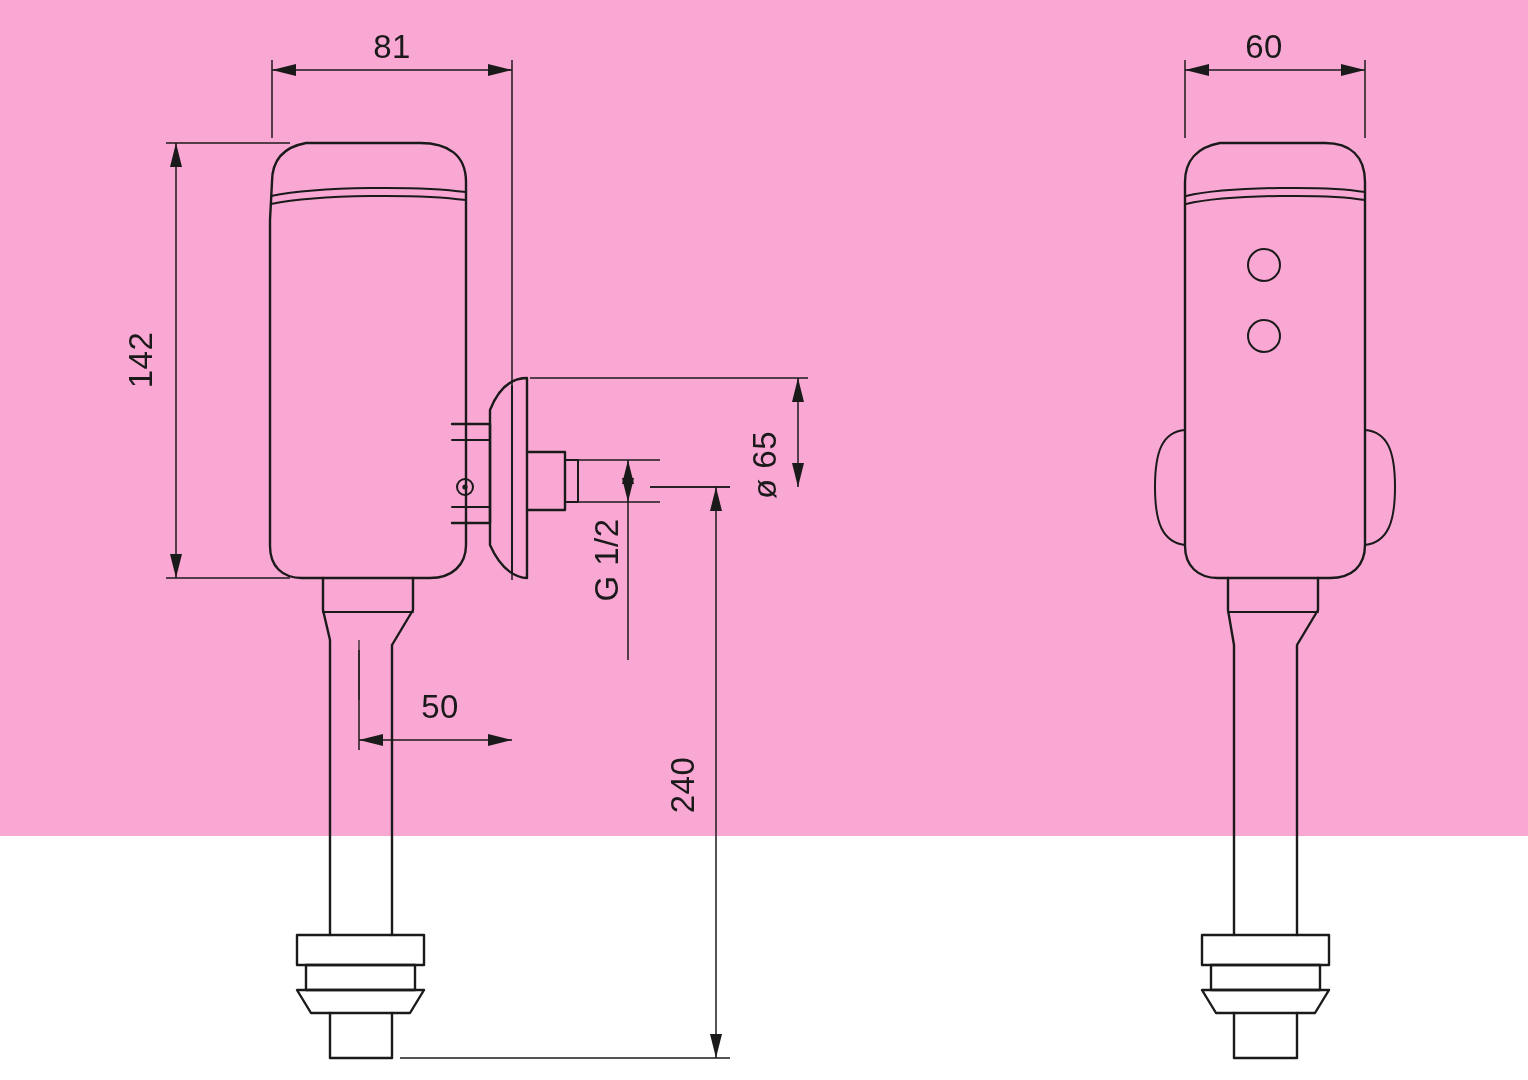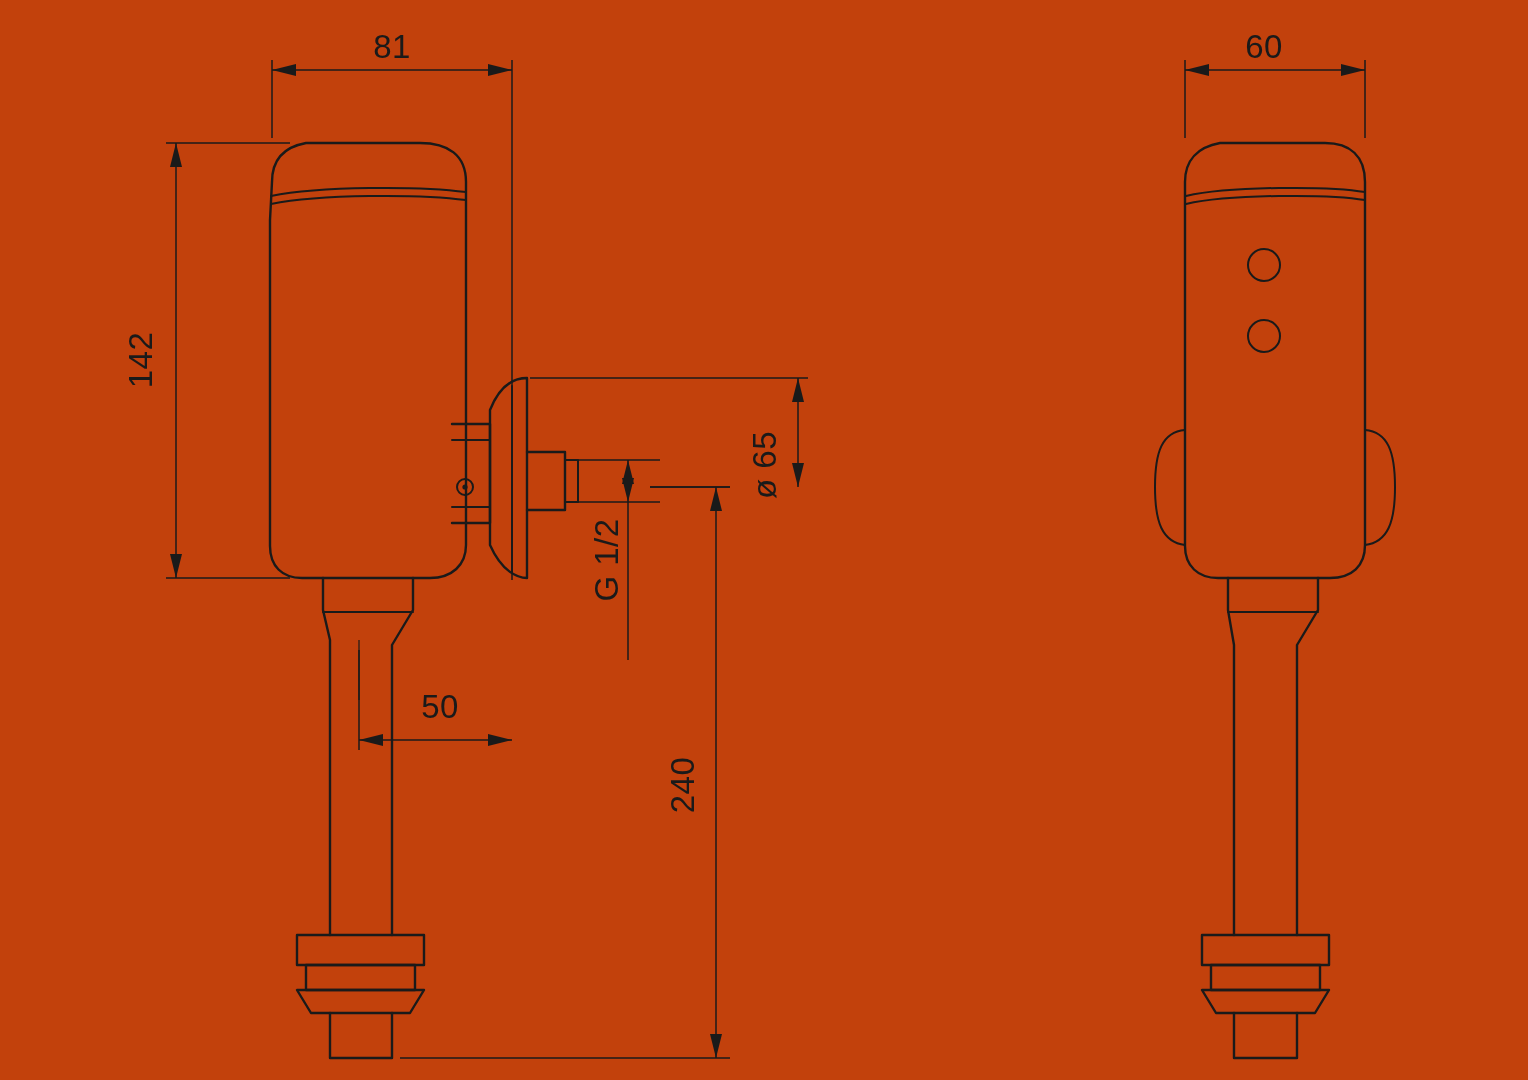--- a/index.html
+++ b/index.html
@@ -9,22 +9,22 @@
   }
   body {
     width: 1528px;
     height: 1080px;
     overflow: hidden;
     font-family: "Liberation Sans", sans-serif;
   }
   #drawing-root {
     position: relative;
     width: 1528px;
-    height: 1080px;
-    background: #c2410c;
+    height: 836px;
+    background: #f9a8d4;
   }
   svg.tech-drawing {
     display: block;
     width: 1528px;
     height: 1080px;
   }
   .outline {
     fill: none;
     stroke: #1a1a1a;
     stroke-width: 2.4;

